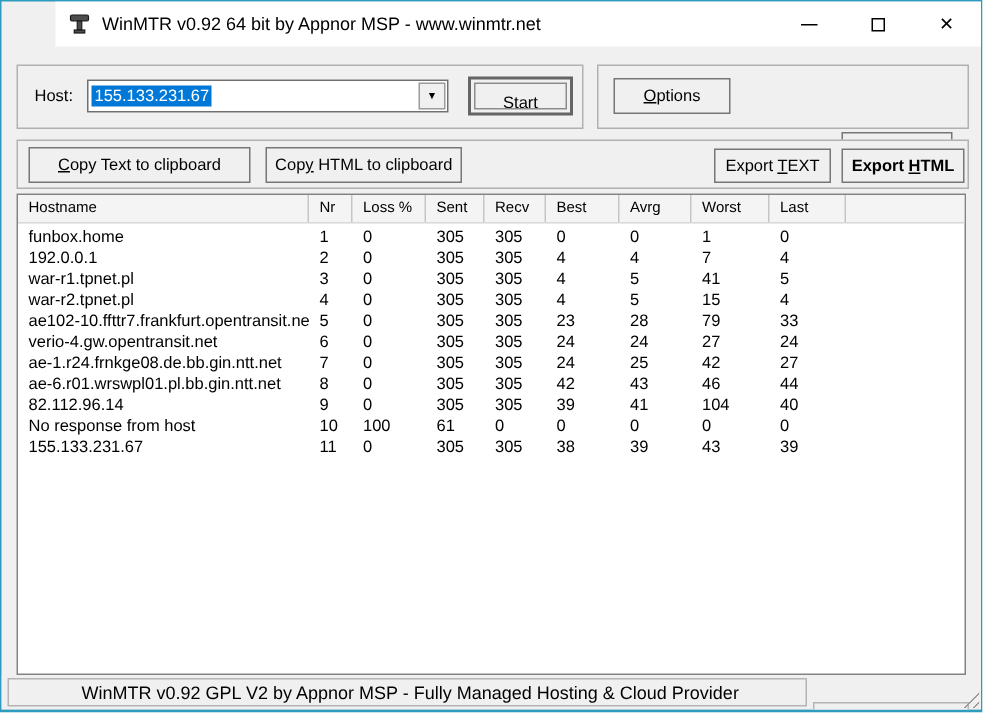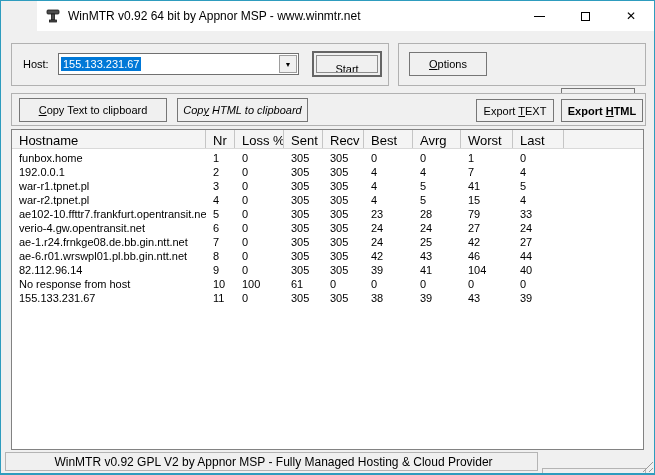--- a/index.html
+++ b/index.html
@@ -56,33 +56,33 @@
     position:absolute; background:#f0f0f0; border:1px solid #767676;
     font-size:11px; color:#000; display:flex; align-items:center; justify-content:center;
     white-space:nowrap; cursor:default;
   }
   .btn .u { text-decoration:underline; }
   #btn-start { left:311px; top:50px; width:70px; height:26px; border:2px solid #656565;align-items:flex-end; }
   #btn-start::after { content:""; position:absolute; inset:2px; border:1px solid #8c8c8c; }
   #btn-options { left:408px; top:51px; width:78px;  height:24px; }
   #btn-exit    { left:560px; top:51px; width:74px;  height:24px;margin-top:36px; }
   #btn-copytext { left:18px;  top:97px; width:148px; height:24px; }
-  #btn-copyhtml { left:176px; top:97px; width:131px; height:24px;font-style:italic; }
+  #btn-copyhtml { left:176px; top:97px; width:131px; height:24px; }
   #btn-exporttext { left:475px; top:98px; width:78px; height:23px; }
   #btn-exporthtml { left:560px; top:98px; width:82px; height:23px;font-weight:bold; }
 
   
   .listview {
     position:absolute; left:10px; top:128px; width:633px; height:321px;
     background:#fff; border:1px solid #828282; overflow:hidden;
   }
   .lv-grid { display:grid; grid-template-columns:194px 29px 49px 39px 41px 49px 48px 52px 51px 1fr; }
   .lv-header { background:#f4f4f4; border-bottom:1px solid #d9d9d9; height:19px; }
   .lv-header .hcell {
-    font-size:13px; color:#000; padding:3px 0 0 7px;
+    font-size:10px; color:#000; padding:3px 0 0 7px;
     border-right:1px solid #c5c5c5; overflow:hidden; white-space:nowrap;
   }
   .lv-header .hcell.filler { border-right:none; }
   .lv-rows { padding-top:2px; }
   .lv-row { height:14px; }
   .lv-row .c {
     font-size:11px; color:#000; padding-left:7px;
     white-space:nowrap; overflow:hidden; line-height:14px;
   }
 

